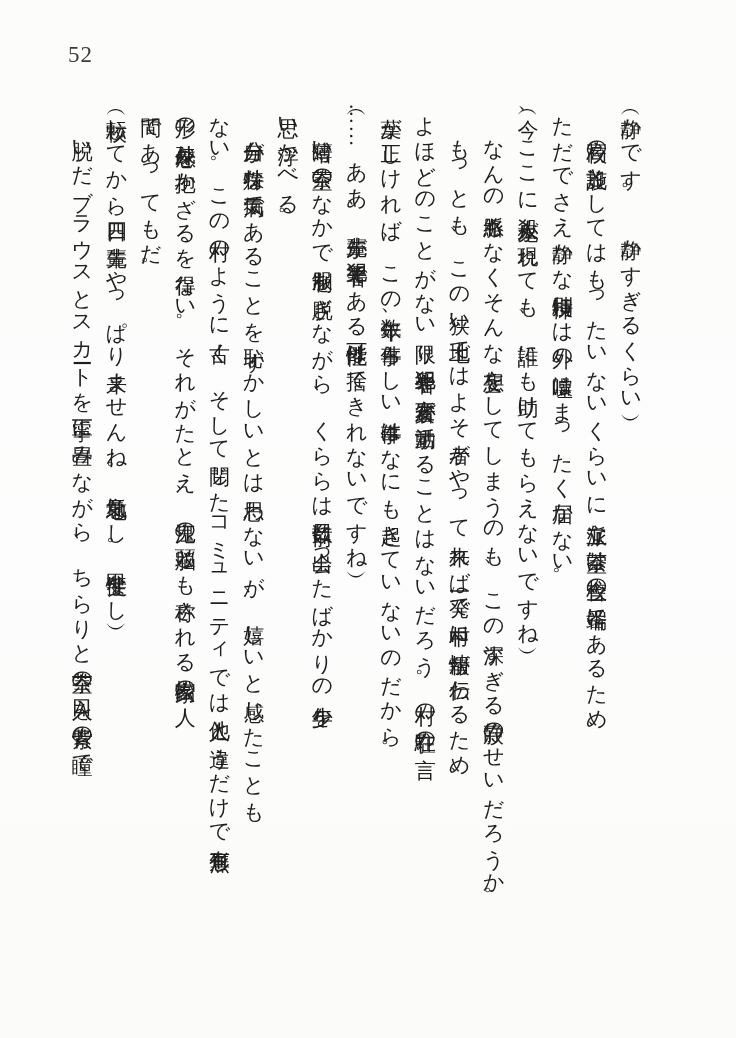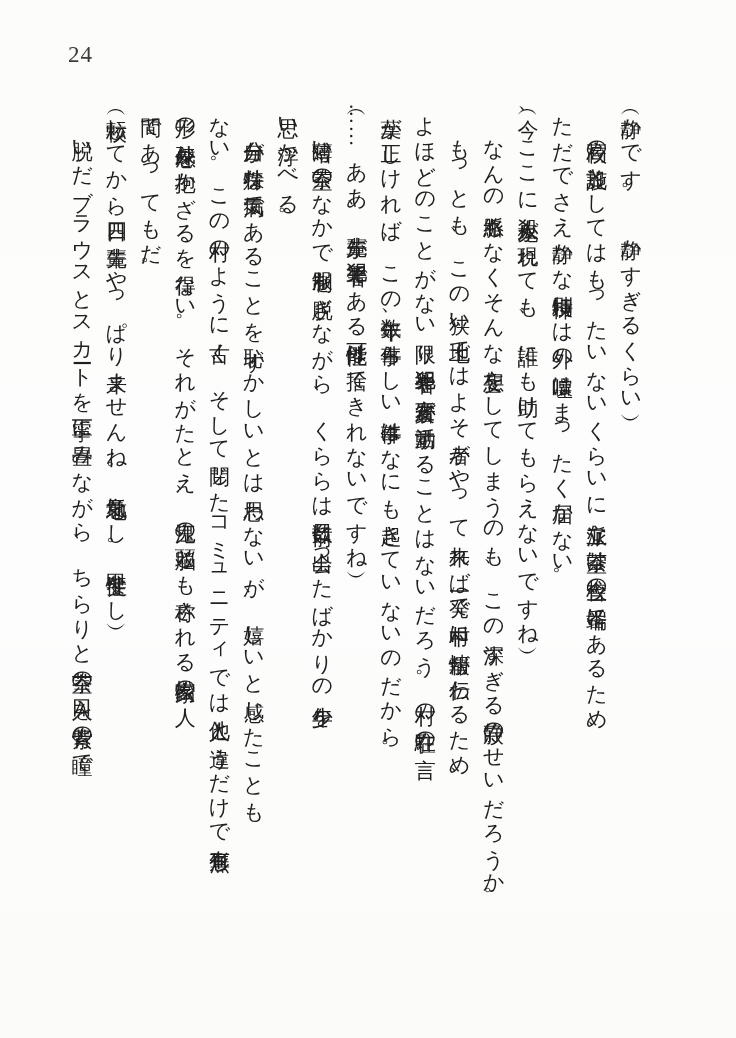--- a/index.html
+++ b/index.html
@@ -45,21 +45,21 @@
     padding: 0;
     white-space: nowrap;
     height: 872px;
   }
 </style>
 </head>
 <body>
 
 <div class="page">
 
-  <div class="page-number">24</div>
+  <div class="page-number">52</div>
 
   <div class="text-block">
     <p>（静かです。　静かすぎるくらい）</p>
     <p>　高校の施設としてはもったいないくらいに立派な茶室は校舎の一番端にあるため、</p>
     <p>ただでさえ静かな特別棟には外の喧噪はまったく届かない。</p>
     <p>（今、ここに殺人鬼が現れても、誰にも助けてもらえないですね）</p>
     <p>　なんの脈絡もなくそんな妄想をしてしまうのも、この深すぎる静寂のせいだろうか。</p>
     <p>　もっとも、この狭い土地ではよそ者がやって来れば一発で村中に情報が伝わるため、</p>
     <p>よほどのことがない限り犯罪者や変質者が活動することはないだろう。村の駐在の言</p>
     <p>葉が正しければ、この数十年、事件らしい事件はなにも起きていないのだから。</p>

